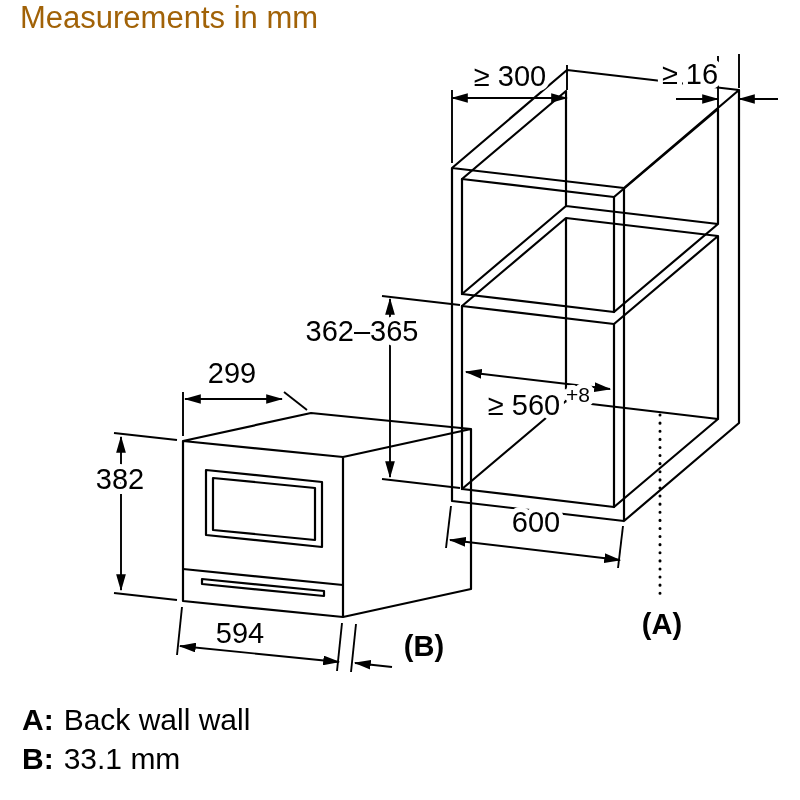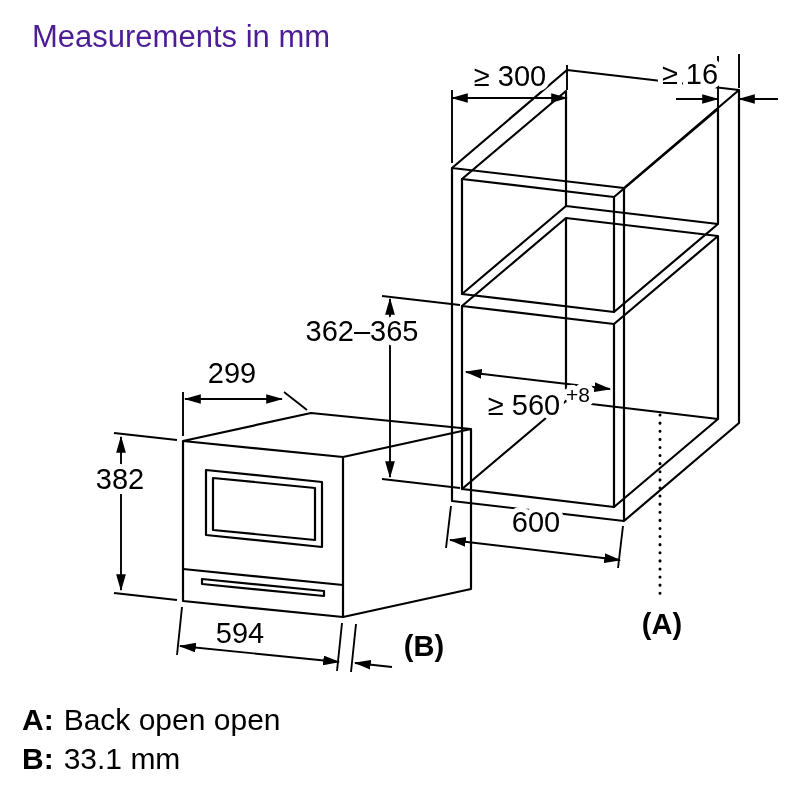--- a/index.html
+++ b/index.html
@@ -1,17 +1,17 @@
 <!DOCTYPE html>
 <html><head>
 <meta charset="utf-8">
 <style>
   html,body{margin:0;padding:0;background:#fff;}
   body{width:800px;height:800px;position:relative;font-family:"Liberation Sans",sans-serif;color:#000;overflow:hidden;}
-  .title{position:absolute;left:20px;top:19px;font-size:31px;color:#4c1d95;margin-left:12px;}
+  .title{position:absolute;left:20px;top:0;font-size:31px;color:#a16207;}
   .legend{position:absolute;left:22px;top:700px;font-size:30px;line-height:39px;}
   .legend .row{display:flex;}
   .legend .key{font-weight:bold;margin-right:10px;}
   svg{position:absolute;left:0;top:0;}
   .o{fill:none;stroke:#000;stroke-width:2.2;stroke-linejoin:round;stroke-linecap:round;}
   .d{fill:none;stroke:#000;stroke-width:1.9;}
   .dot{fill:none;stroke:#000;stroke-width:3;stroke-dasharray:0.1 8;stroke-linecap:round;}
   .dt{font-family:"Liberation Sans",sans-serif;font-size:29px;fill:#000;stroke:#fff;stroke-width:10;paint-order:stroke;stroke-linejoin:round;text-anchor:middle;}
   .bold{font-weight:bold;}
   .sup{font-size:21px;text-anchor:start;}
@@ -106,19 +106,19 @@
   <g>
     <line class="d" x1="356" y1="624" x2="351" y2="672"></line>
     <line class="d" x1="392" y1="667" x2="355" y2="663" marker-end="url(#arrhead)"></line>
     <text class="dt bold" x="424" y="656">(B)</text>
   </g>
 </svg>
 
 <div class="legend">
   <div class="row">
     <span class="key">A:</span>
-    <span>Back open open</span>
+    <span>Back wall wall</span>
   </div>
   <div class="row">
     <span class="key">B:</span>
     <span>33.1 mm</span>
   </div>
 </div>
 
 </body></html>

